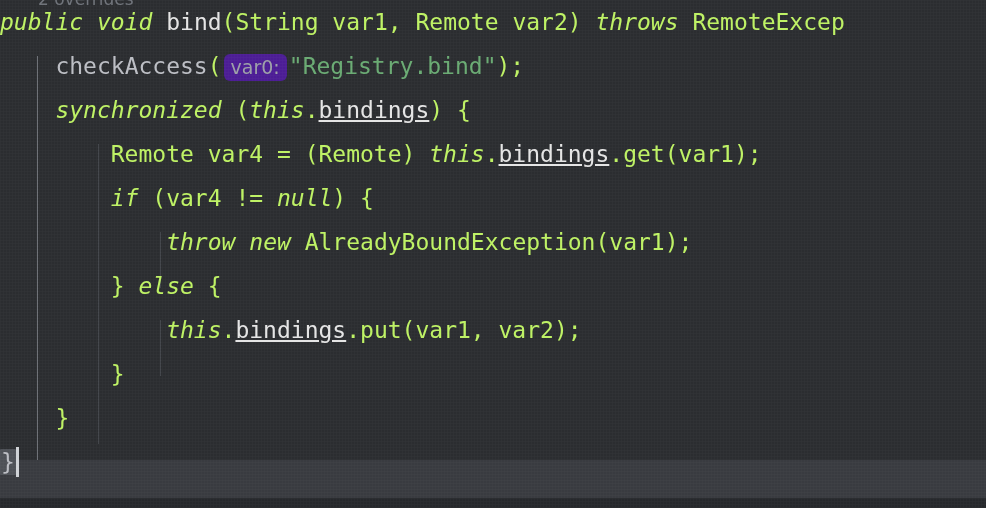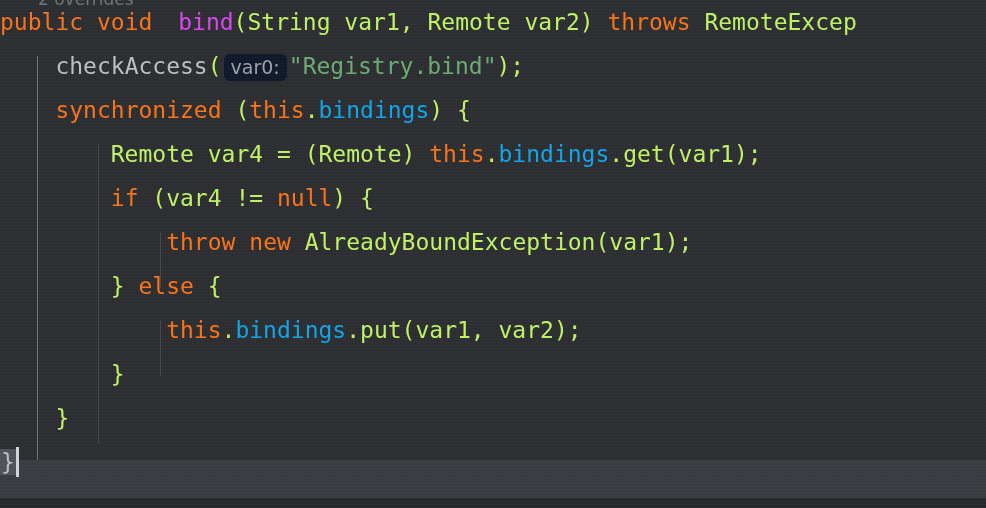--- a/index.html
+++ b/index.html
@@ -94,30 +94,30 @@
     white-space: pre;
     letter-spacing: 0;
   }
   .line {
     height: 44px;
     white-space: pre;
     position: relative;
   }
 
   
-  .kw     { color: #f97316; }
-  .mdecl  { color: #d946ef; margin-left: 12px; }
+  .kw     { color: #bef264; font-style: italic; }
+  .mdecl  { color: #e5e5e5; }
   .str    { color: #6aab73; }
-  .field  { color: #0ea5e9; }
+  .field  { color: #e5e5e5; text-decoration: underline; }
   .plain  { color: #bef264; }
   .ital   { color: #bcbec4; }
 
   
   .hint {
-    background: #0f172a;
+    background: #4c1d95;
     color: #9da0a8;
     border-radius: 6px;
     font-size: 19px;
     padding: 2px 7px 3px 7px;
     margin: 0 2px;
     font-family: "DejaVu Sans", sans-serif;
   }
 
   
   .brace-match {

